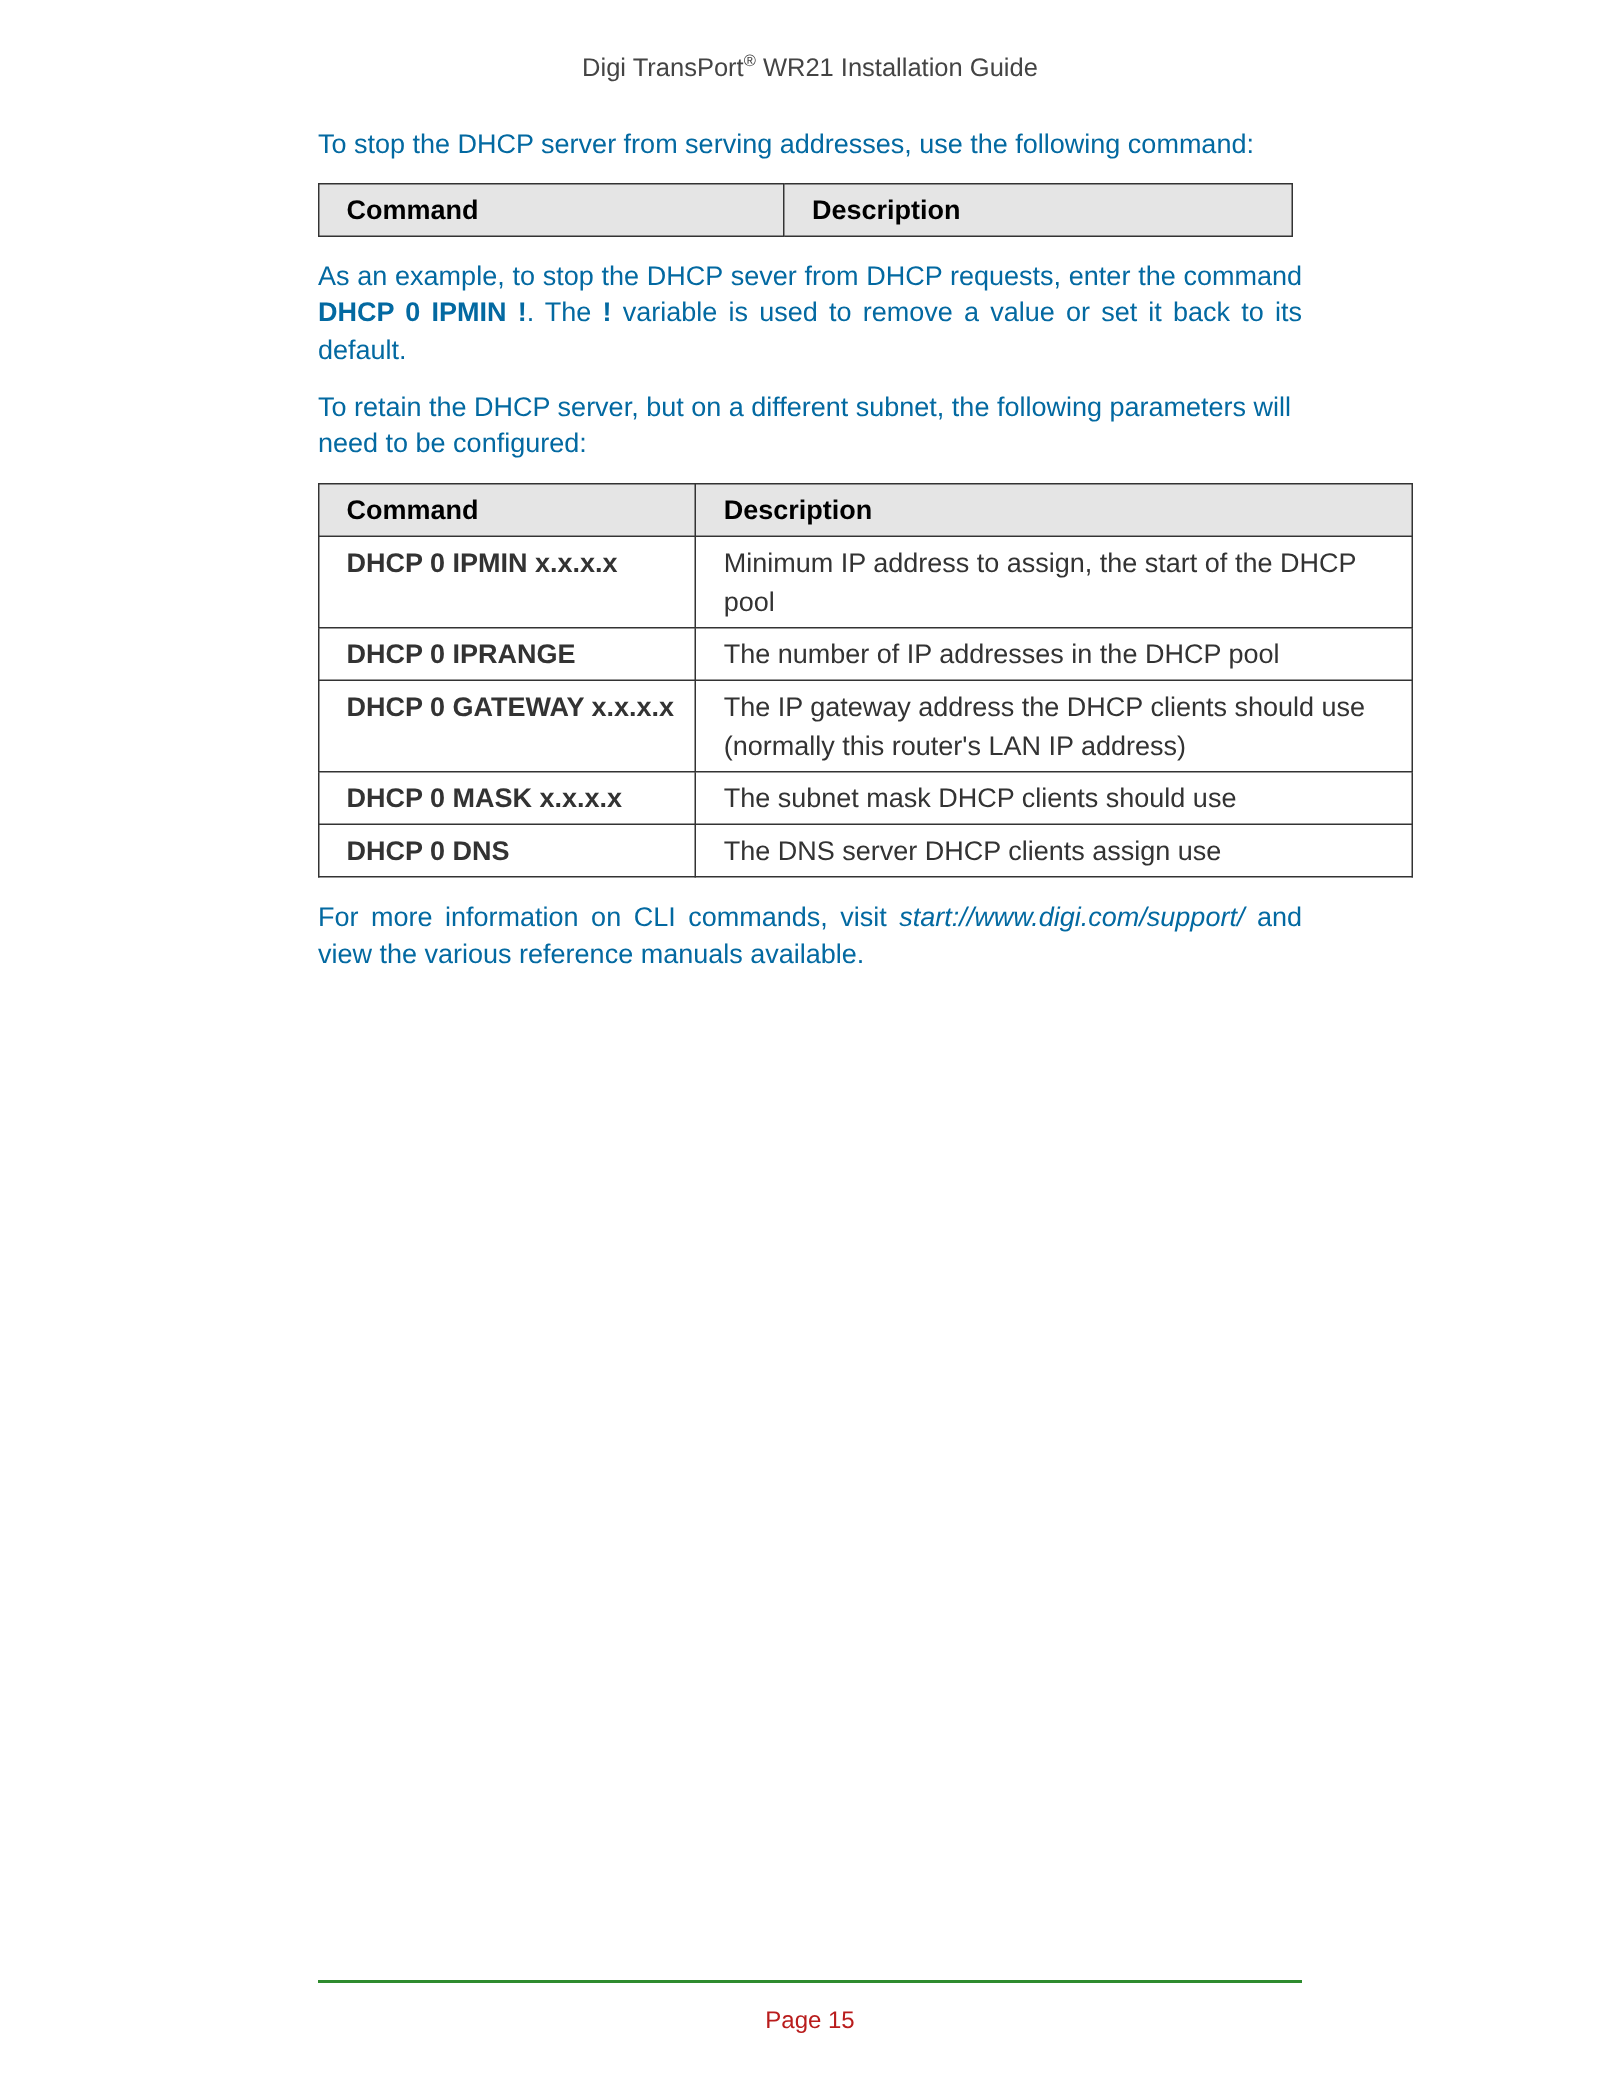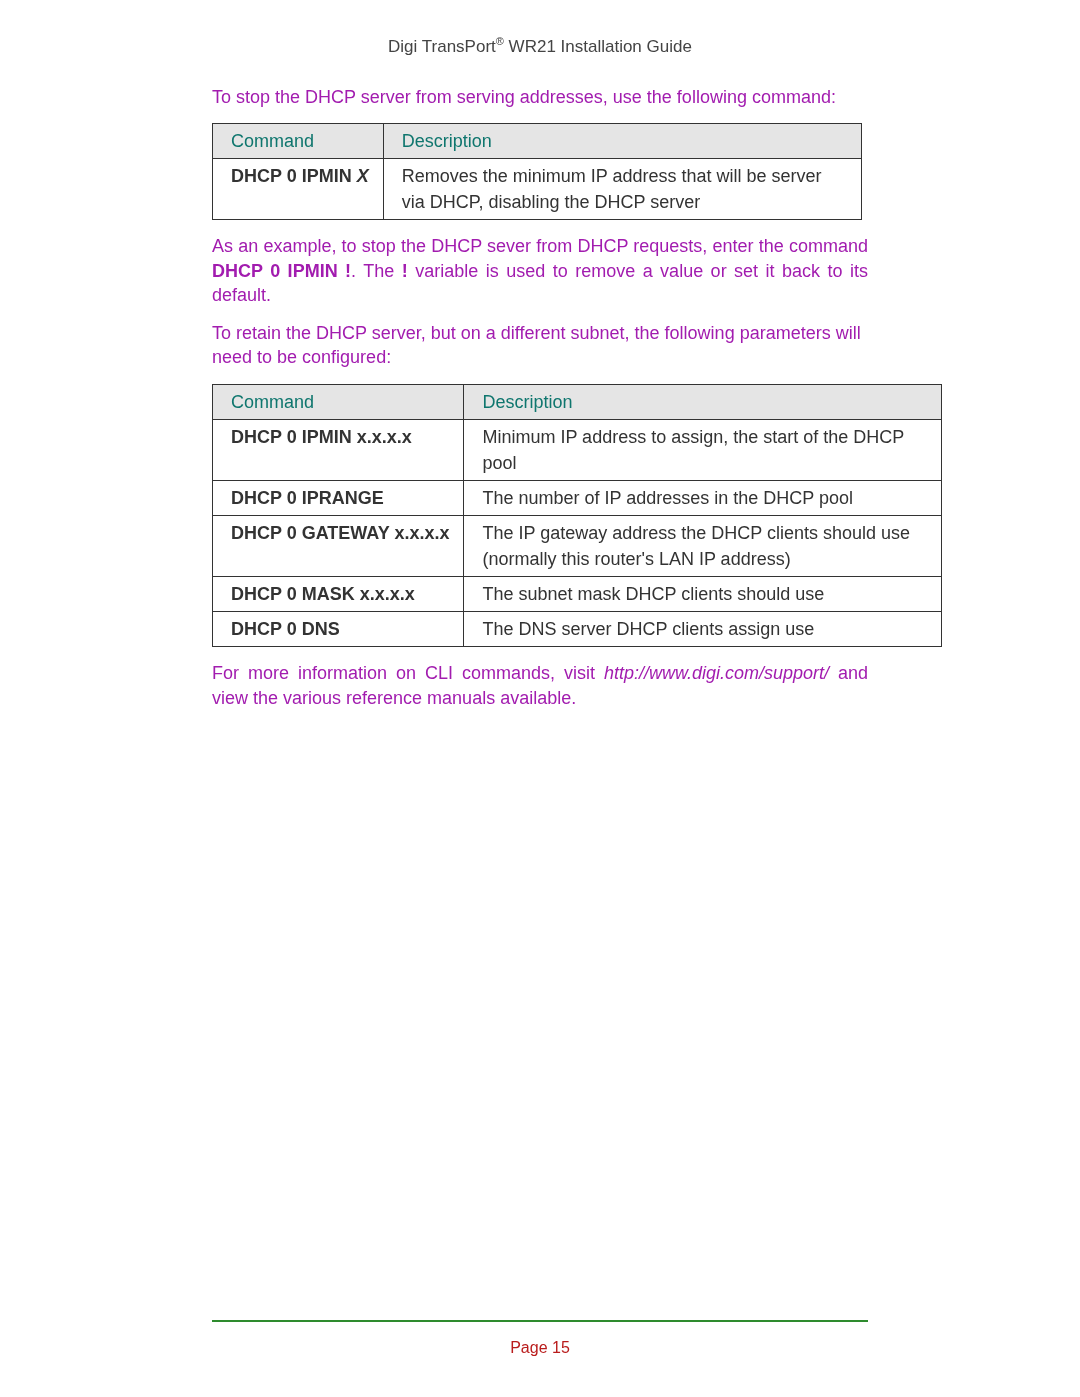--- a/index.html
+++ b/index.html
@@ -22,21 +22,21 @@
     font-size: 17px;
     color: #444;
     margin-bottom: 28px;
   }
   .header sup {
     font-size: 11px;
     vertical-align: super;
   }
   .para {
     font-size: 18px;
-    color: #a21caf;
+    color: #0369a1;
     line-height: 1.35;
     margin: 14px 0;
   }
   .para.justify {
     text-align: justify;
   }
   .bold { font-weight: bold; }
   .italic { font-style: italic; }
 
   table {
@@ -48,22 +48,22 @@
   th, td {
     border: 1px solid #333;
     padding: 4px 14px 4px 18px;
     text-align: left;
     font-size: 18px;
     vertical-align: top;
     line-height: 1.45;
   }
   th {
     background: #e5e5e5;
-    font-weight: normal;
-    color: #0f766e;
+    font-weight: bold;
+    color: #000000;
   }
   td.cmd {
     font-weight: bold;
     white-space: nowrap;
   }
   td.cmd .var { font-style: italic; font-weight: bold; }
   .footer-rule {
     position: absolute;
     left: 110px;
     right: 110px;
@@ -88,26 +88,20 @@
     <span>Digi TransPort</span><sup>®</sup><span> WR21 Installation Guide</span>
   </div>
 
   <div class="para">To stop the DHCP server from serving addresses, use the following command:</div>
 
   <table class="t1">
     <tbody>
         <tr>
       <th>Command</th>
       <th>Description</th>
-    </tr>
-    <tr>
-      <td class="cmd">
-        <span>DHCP 0 IPMIN </span><span class="var">X</span>
-      </td>
-      <td>Removes the minimum IP address that will be server via DHCP, disabling the DHCP server</td>
     </tr>
   </tbody>
     </table>
 
   <div class="para justify">
     <span>As an example, to stop the DHCP sever from DHCP requests, enter the command </span><span class="bold">DHCP 0 IPMIN !</span><span>. The </span><span class="bold">!</span><span> variable is used to remove a value or set it back to its default.</span>
   </div>
 
   <div class="para">To retain the DHCP server, but on a different subnet, the following parameters will need to be configured:</div>
 
@@ -134,19 +128,19 @@
       <td>The subnet mask DHCP clients should use</td>
     </tr>
     <tr>
       <td class="cmd">DHCP 0 DNS</td>
       <td>The DNS server DHCP clients assign use</td>
     </tr>
   </tbody>
     </table>
 
   <div class="para justify">
-    <span>For more information on CLI commands, visit </span><span class="italic">http://www.digi.com/support/</span><span> and view the various reference manuals available.</span>
+    <span>For more information on CLI commands, visit </span><span class="italic">start://www.digi.com/support/</span><span> and view the various reference manuals available.</span>
   </div>
 
   <div class="footer-rule"></div>
   <div class="footer-text">Page 15</div>
 
 </div>
 
 </body></html>

